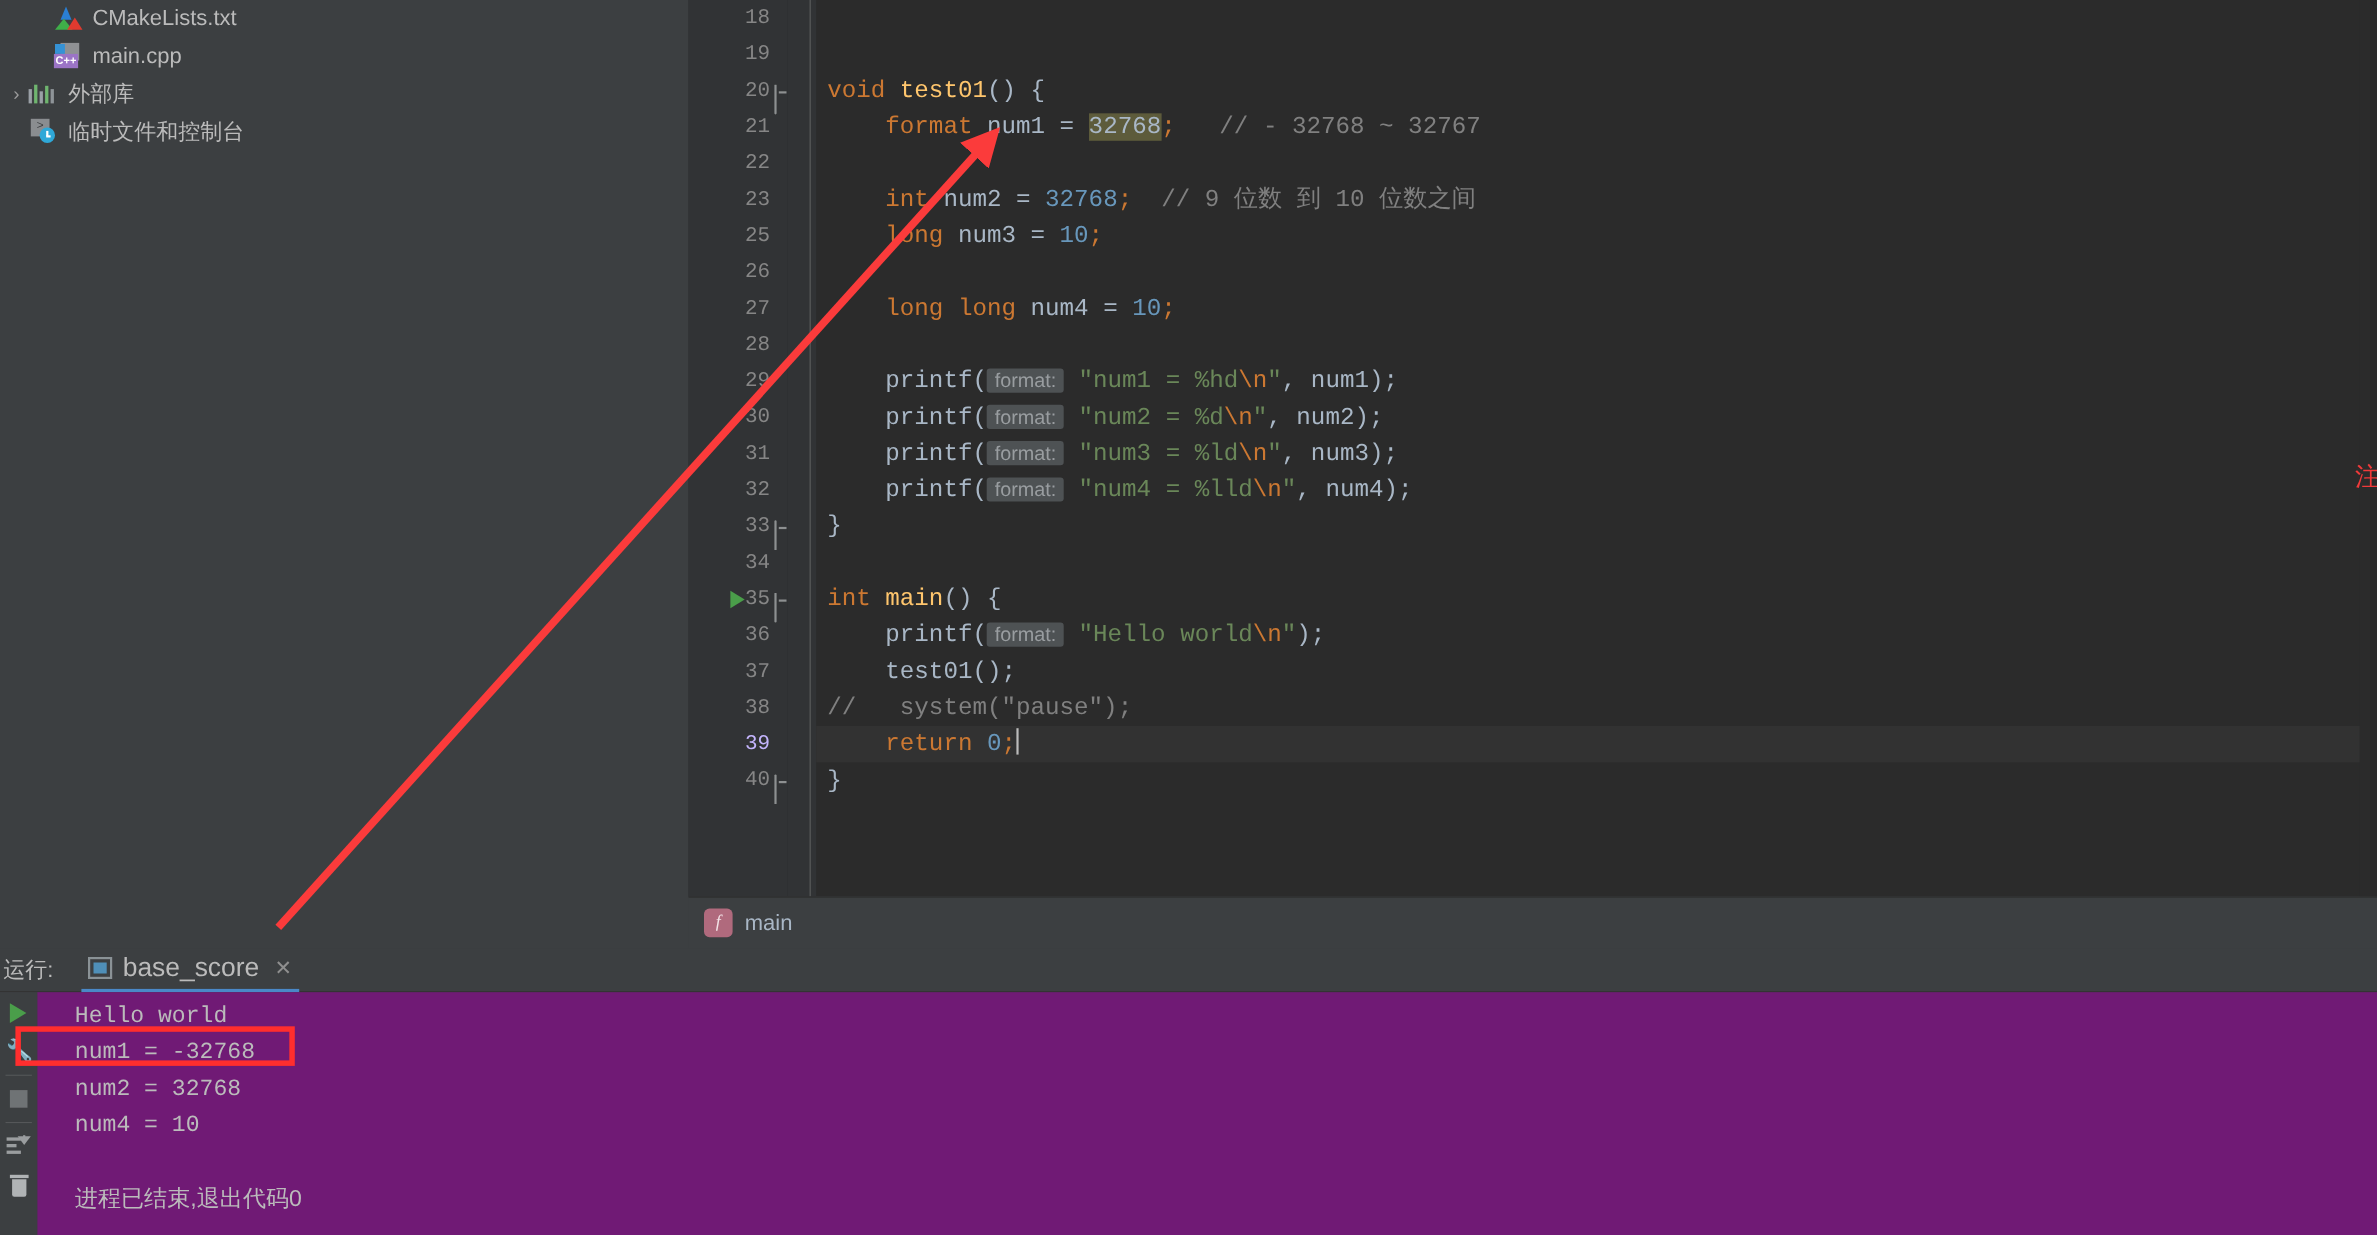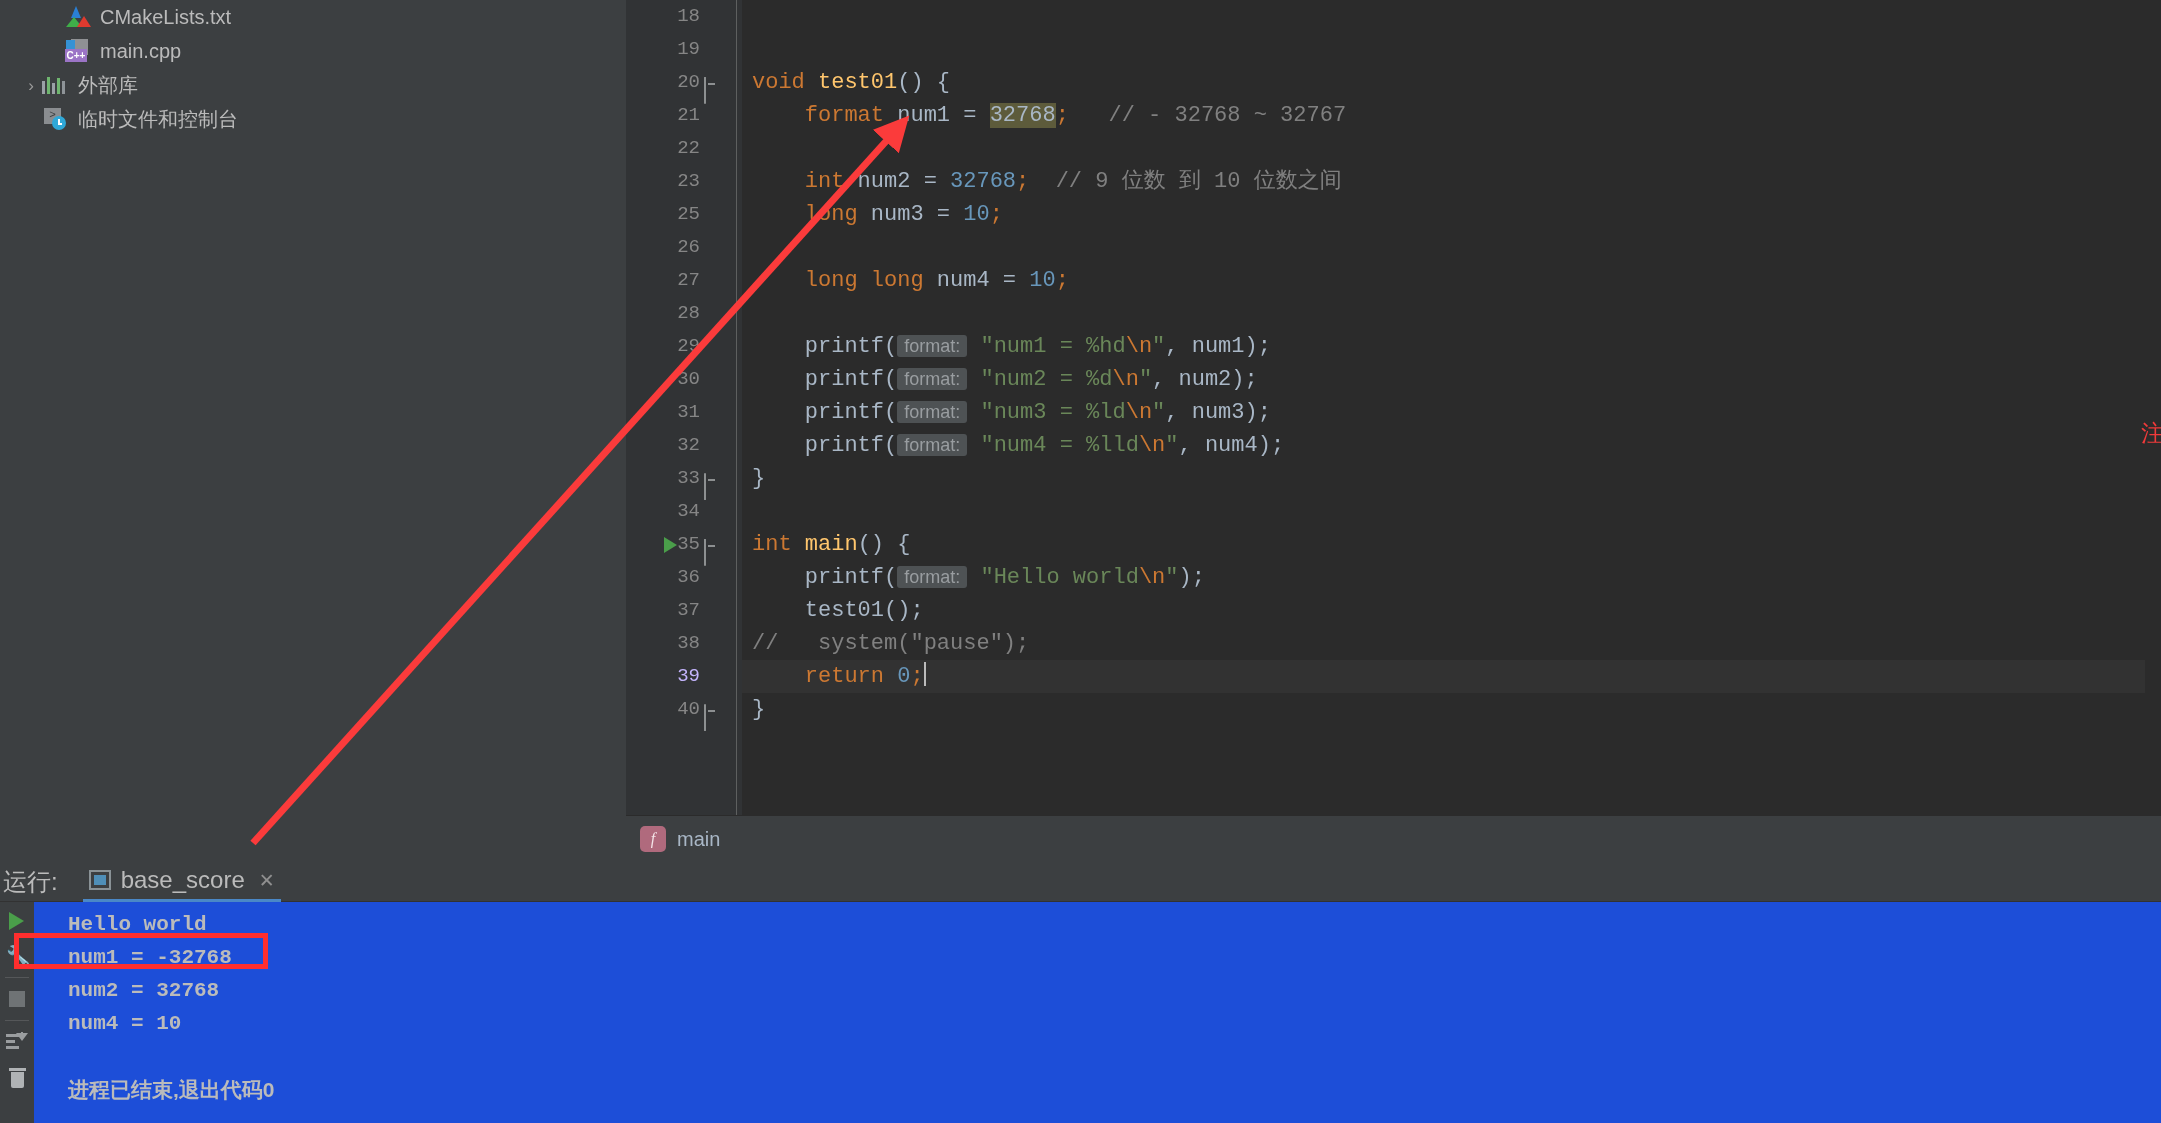--- a/index.html
+++ b/index.html
@@ -8,21 +8,20 @@
     background: #3c3f41;
     font-family: "Liberation Sans", sans-serif;
     overflow: hidden;
   }
   #root { position: relative; width: 2161px; height: 1123px; }
 
   
   .project-pane {
     position: absolute; left: 0; top: 0; width: 626px; height: 862px;
     background: #3c3f41;
-    margin-left: 16px;
   }
   .tree-row {
     display: flex; align-items: center;
     height: 34px; padding-left: 4px;
     color: #a9b7c6; font-size: 20px;
     white-space: nowrap;
   }
   .tree-arrow {
     width: 22px; flex: 0 0 22px; text-align: center;
     color: #9b9b9b; font-size: 17px; line-height: 1;
@@ -151,21 +150,21 @@
 
   
   .run-panel {
     position:absolute; left:0; top:862px; width:2161px; height:261px;
     background:#3c3f41;
   }
   .run-header {
     position:relative; height:40px; display:flex; align-items:center;
     padding-left:3px; border-bottom:1px solid #323232;
   }
-  .run-label { color:#bbbbbb; font-size:24px; margin-right:25px; }
+  .run-label { color:#bbbbbb; font-size:20px; margin-right:25px; }
   .run-tab {
     display:flex; align-items:center; height:40px; padding:0 6px;
     border-bottom:3px solid #4a88c7;
   }
   .run-tab-icon {
     width:22px; height:20px; border:2px solid #8a9296; margin-right:10px; position:relative;
     background:#3c3f41;
   }
   .run-tab-icon::after{ content:""; position:absolute; left:3px; top:3px;
      width:12px; height:10px; background:#4f8fb8; }
@@ -192,21 +191,21 @@
   .ic-down .ar { position:absolute; right:0; top:1px; width:0;height:0;
      border-left:6px solid transparent;border-right:6px solid transparent;border-top:8px solid #9a9d9f; }
   .ic-down .st { position:absolute; right:5px; top:0px; width:2px; height:6px; background:#9a9d9f; }
   .ic-trash { position:absolute; left:9px; top:8px; width:17px; height:20px; }
   .ic-trash .lid { position:absolute; top:0; left:0; width:17px; height:3px; background:#b0b3b5; }
   .ic-trash .can { position:absolute; top:4px; left:2px; width:13px; height:16px; background:#b0b3b5;
      border-radius:0 0 2px 2px; }
 
   .console {
     position:absolute; left:34px; top:0; right:0; height:221px;
-    background:#1d4ed8; padding:6px 0 0 8px;font-weight:bold;
+    background:#701a75; padding:6px 0 0 8px;
   }
   .cline {
     font-family:"Liberation Mono", monospace; font-size:21px;
     line-height:33px; color:#bbbbbb; white-space:pre; padding-left:26px;
   }
   .cline.zh { color:#bbbbbb; font-family:"Liberation Sans", sans-serif; }
 
   
   .red-box {
     position:absolute; left:14px; top:933px; width:254px; height:36px;

